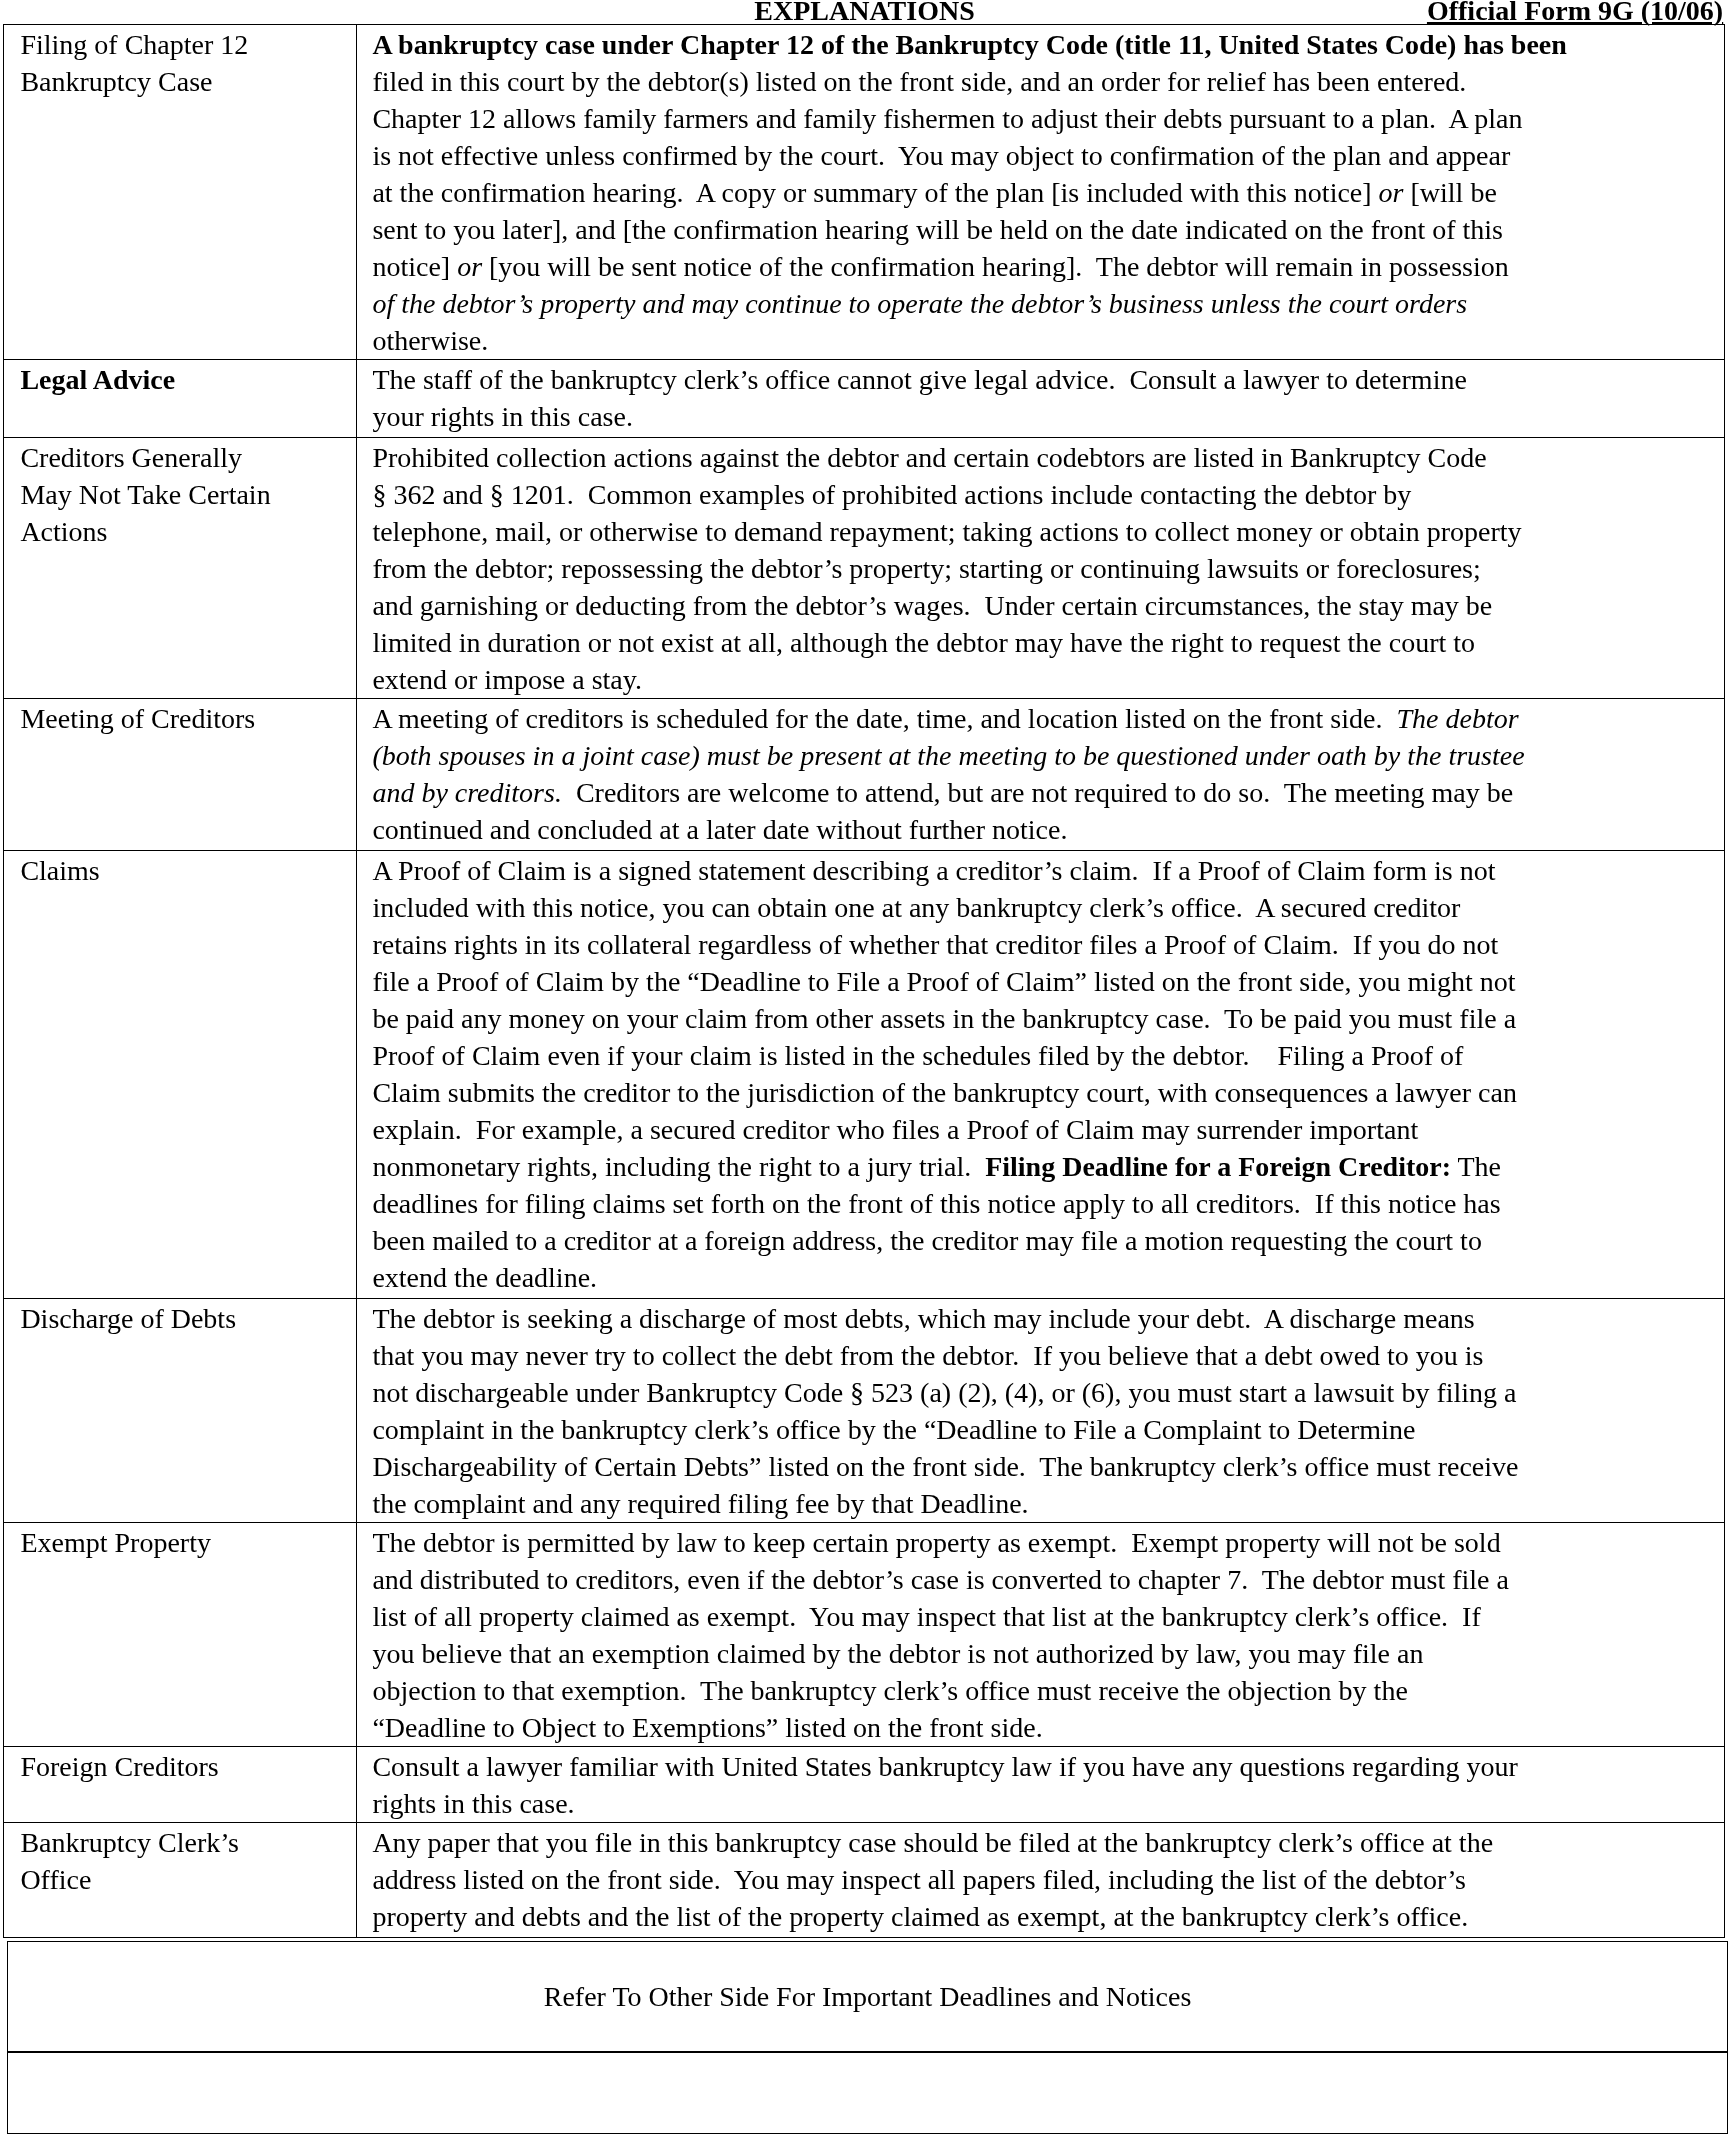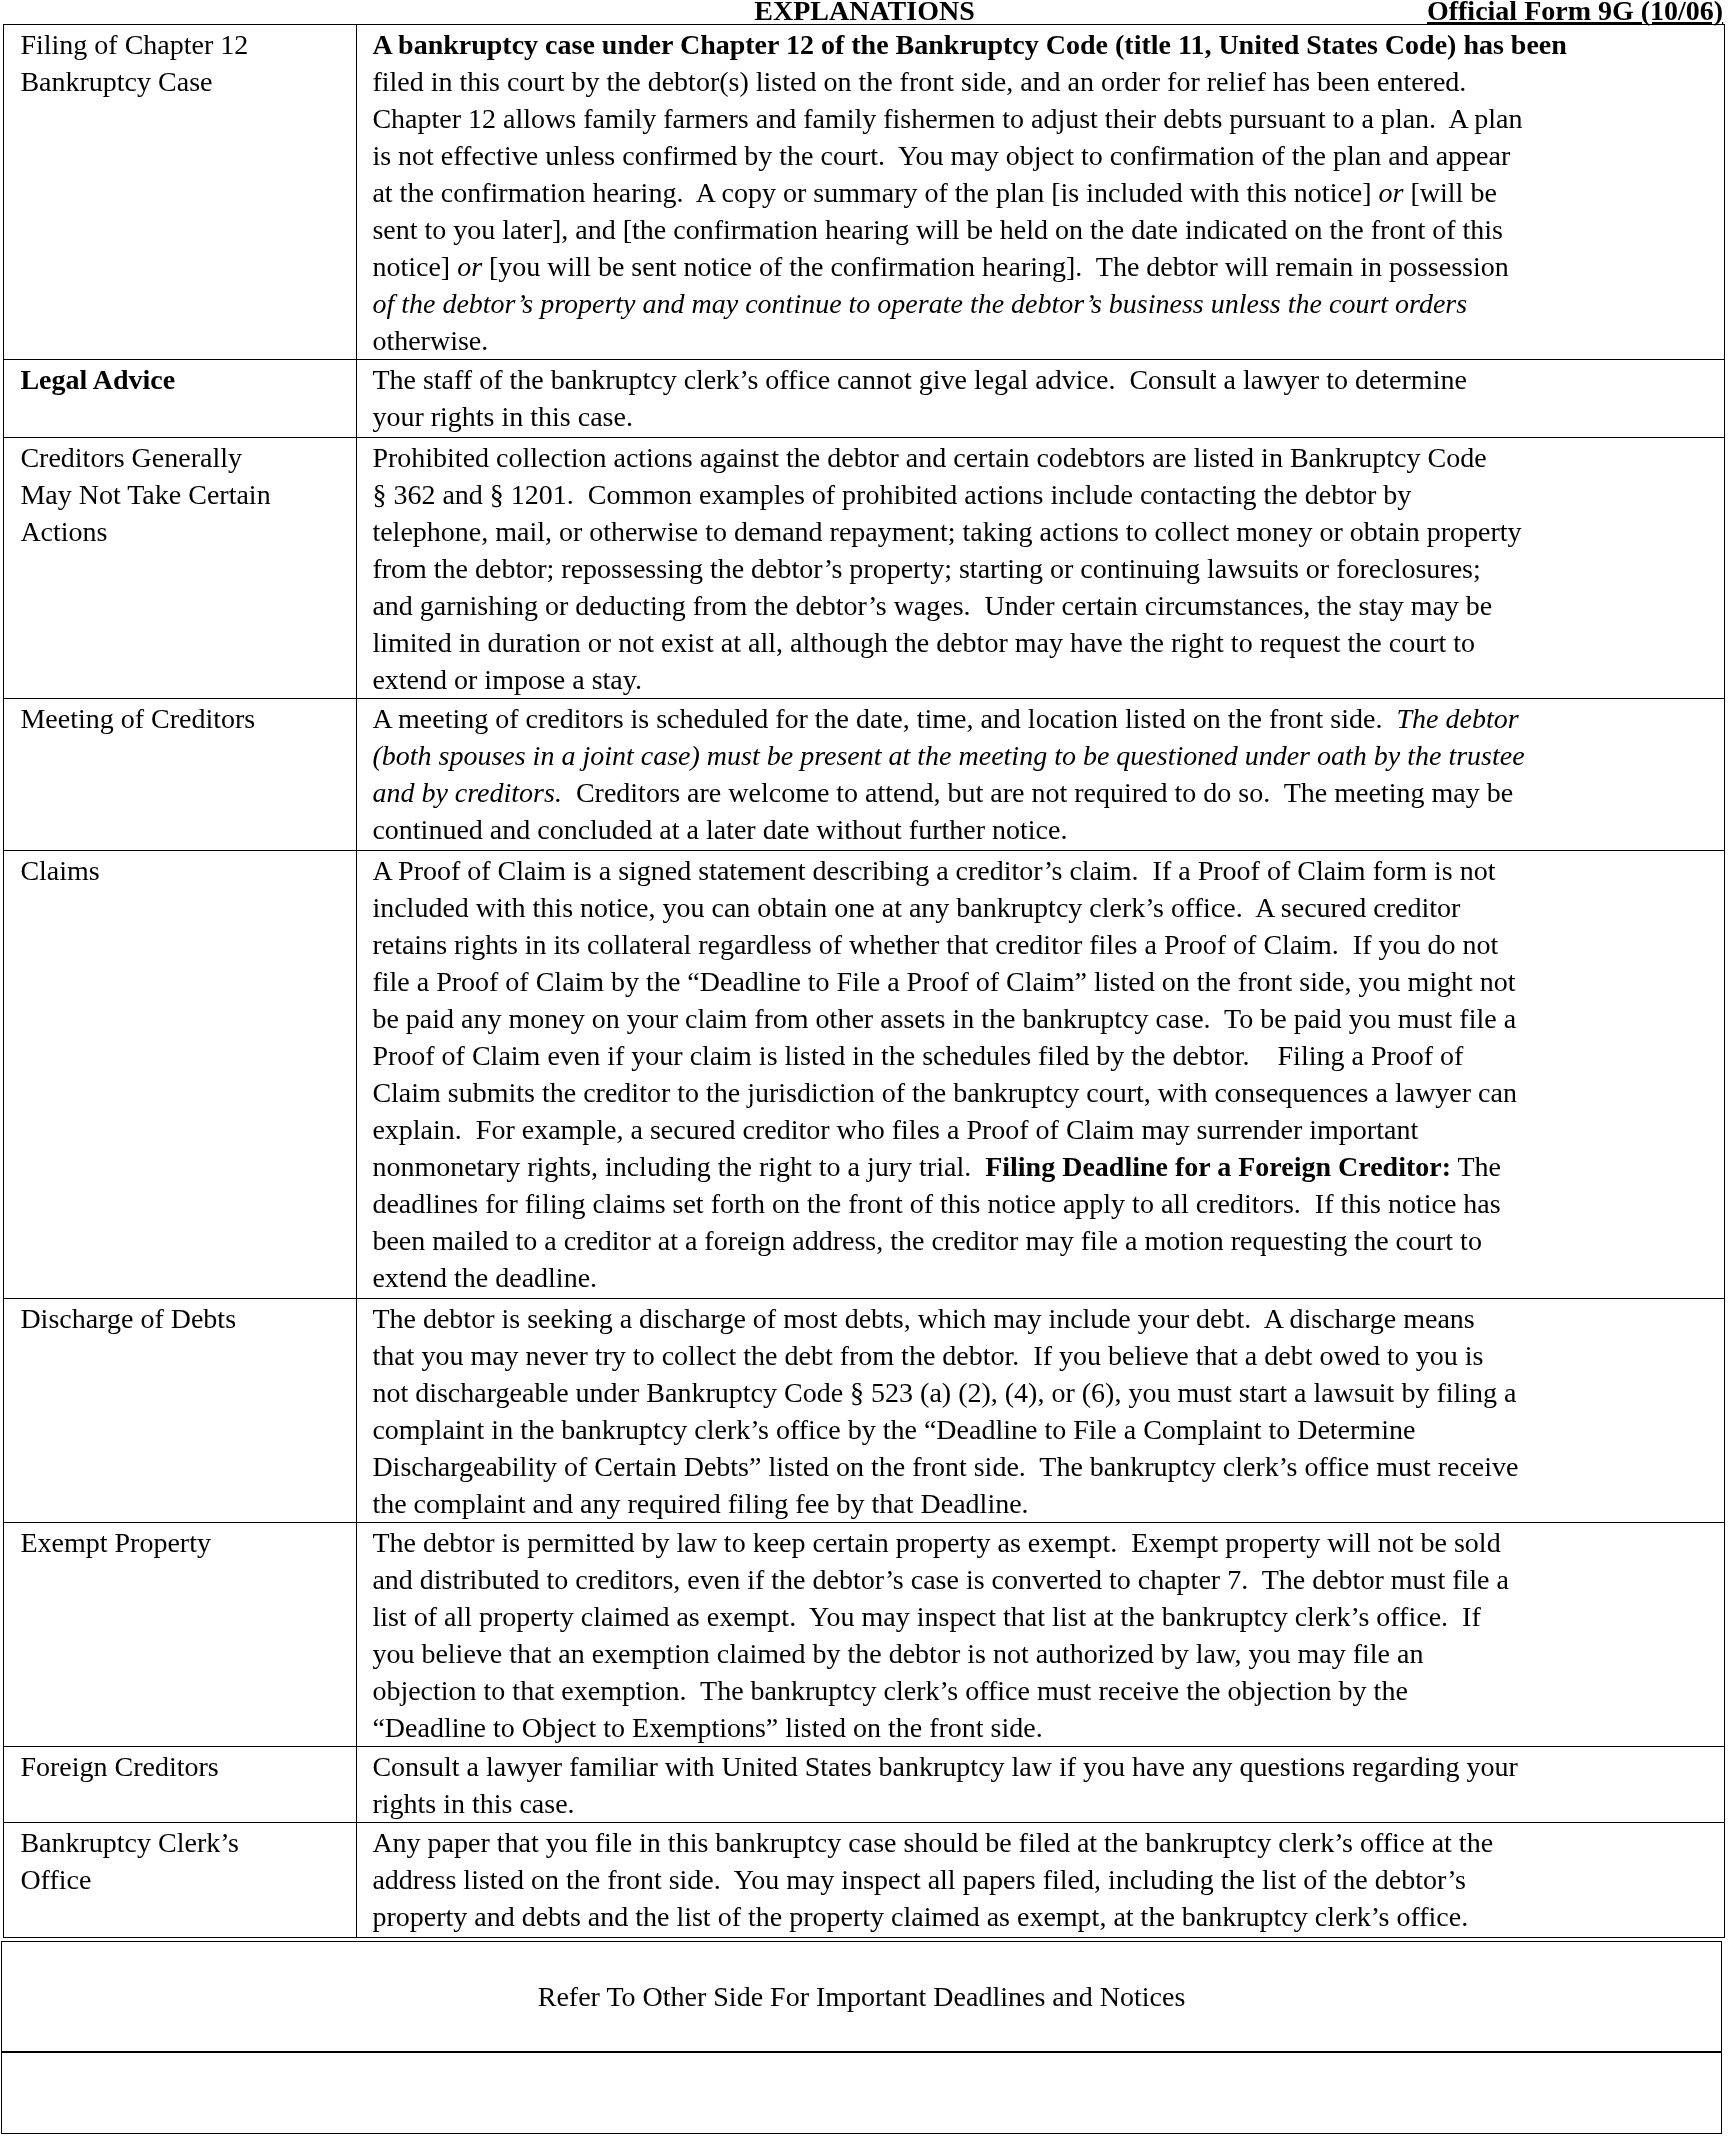--- a/index.html
+++ b/index.html
@@ -11,21 +11,21 @@
               line-height: 29px; text-decoration: underline; }
   table.expl { position: absolute; left: 2.9px; top: 24px; width: 1722px; border-collapse: collapse;
                table-layout: fixed; }
   table.expl td { border: 1.9px solid #000; vertical-align: top; padding: 0; font-size: 28px;
                   line-height: 37px; }
   td.lbl { width: 353px; padding: 1px 3.9px 0 16.5px !important; box-sizing: border-box; }
   td.txt { padding: 1px 5.8px 0 15.5px !important; }
   td.lbl.bold { font-weight: bold; }
   .b { font-weight: bold; }
   .i { font-style: italic; }
-  .box { position: absolute; left: 1px; width: 1719px; border: 1.9px solid #000; }
+  .box { position: absolute; left: 7px; width: 1719px; border: 1.9px solid #000; }
   .box-refer { top: 1941px; height: 110px; display: flex; align-items: center; justify-content: center;
                font-size: 28px; }
   .box-empty { top: 2051px; height: 81px; }
 </style>
 </head>
 <body>
 
 <div class="hdr-title">EXPLANATIONS</div>
 <div class="hdr-form">Official Form 9G (10/06)</div>
 

